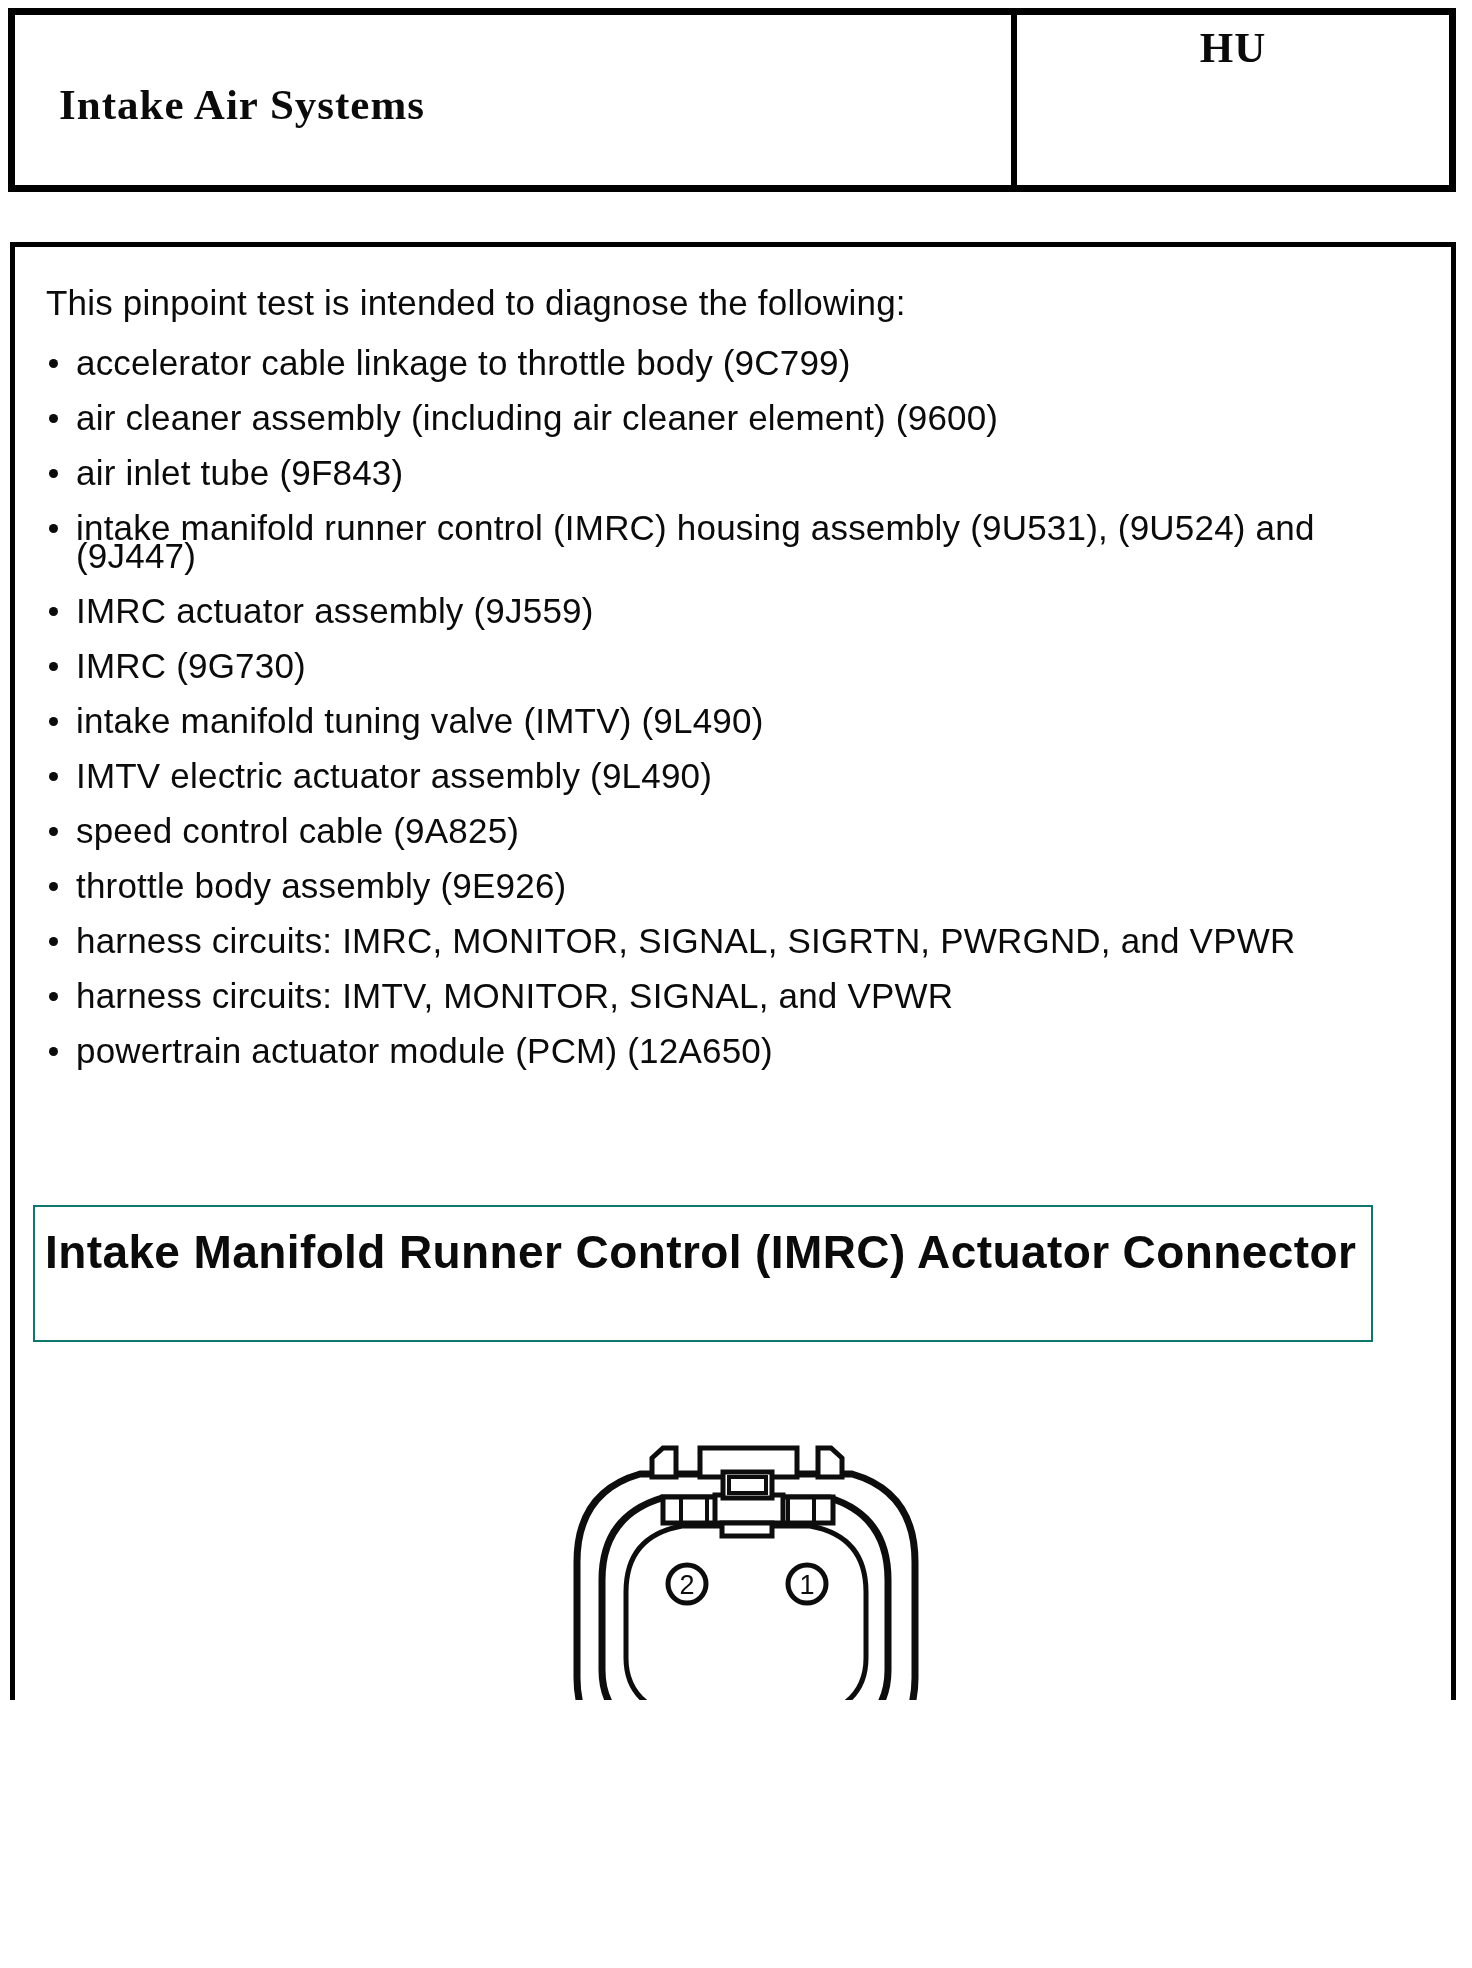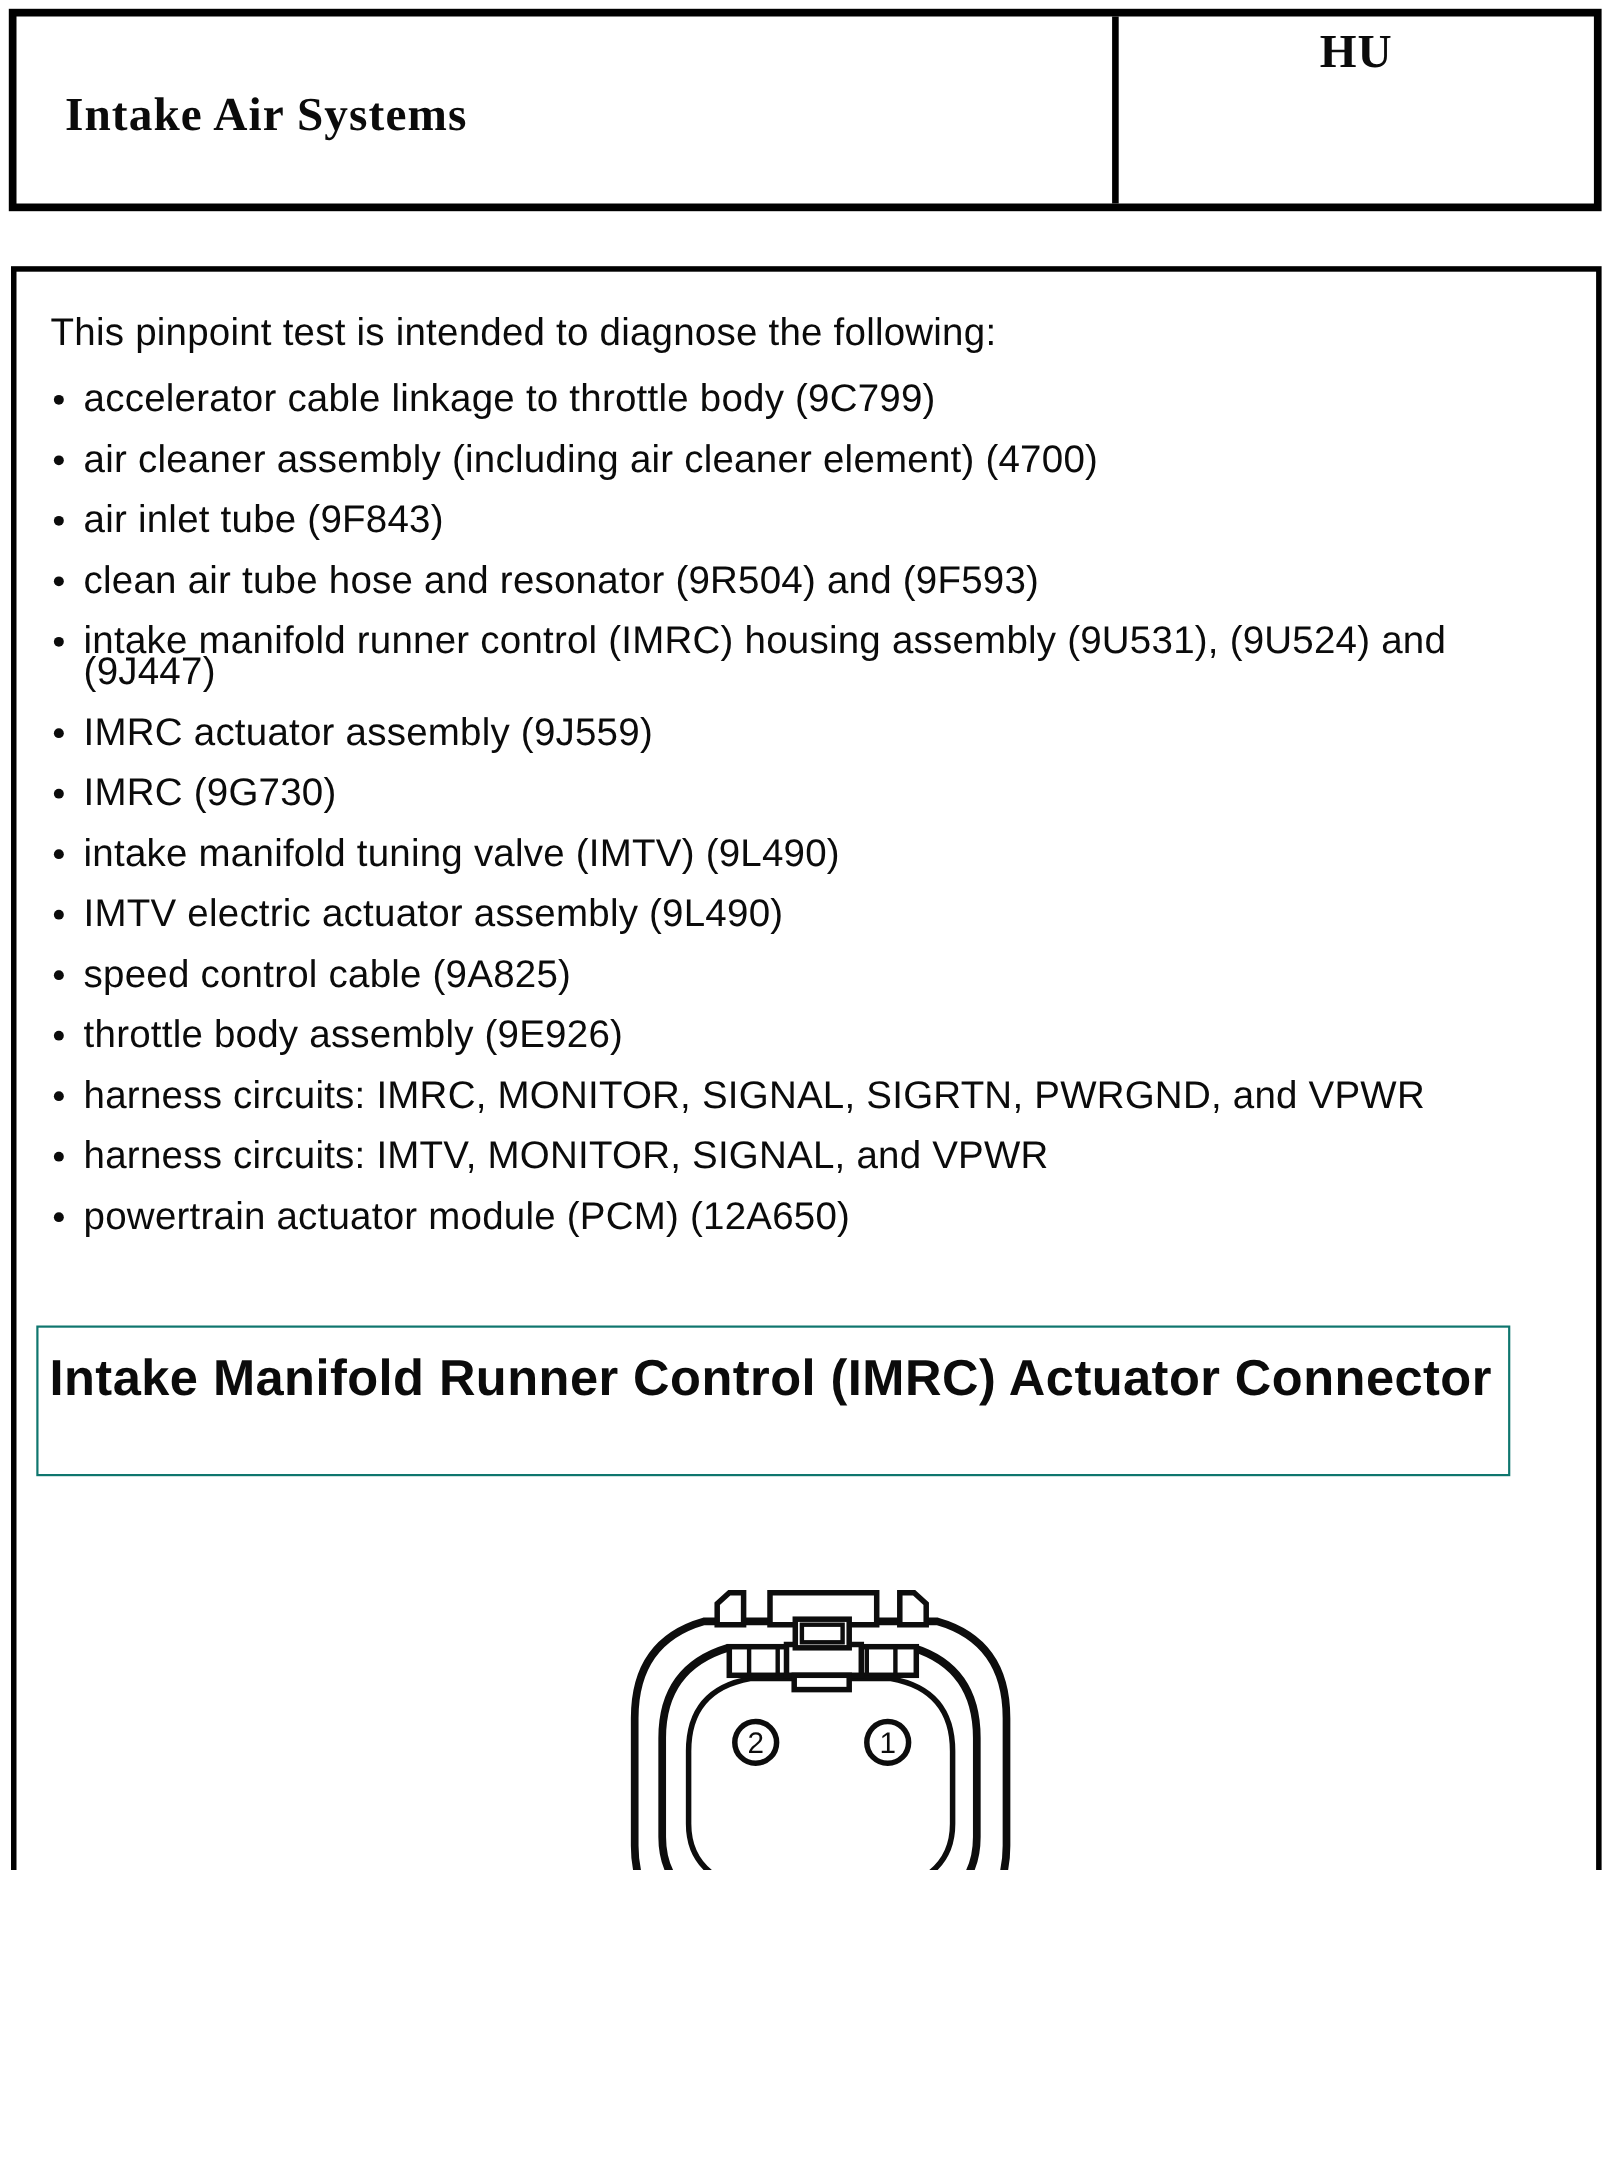--- a/index.html
+++ b/index.html
@@ -64,23 +64,22 @@
       <span class="hdr-text">HU</span>
     </div>
   </div>
 
   <div class="main"></div>
 
   <div class="content">
     <p>This pinpoint test is intended to diagnose the following:</p>
     <ul>
       <li>accelerator cable linkage to throttle body (9C799)</li>
-      <li>air cleaner assembly (including air cleaner element) (4700)</li>
+      <li>air cleaner assembly (including air cleaner element) (9600)</li>
       <li>air inlet tube (9F843)</li>
-      <li>clean air tube hose and resonator (9R504) and (9F593)</li>
       <li>intake manifold runner control (IMRC) housing assembly (9U531), (9U524) and (9J447)</li>
       <li>IMRC actuator assembly (9J559)</li>
       <li>IMRC (9G730)</li>
       <li>intake manifold tuning valve (IMTV) (9L490)</li>
       <li>IMTV electric actuator assembly (9L490)</li>
       <li>speed control cable (9A825)</li>
       <li>throttle body assembly (9E926)</li>
       <li>harness circuits: IMRC, MONITOR, SIGNAL, SIGRTN, PWRGND, and VPWR</li>
       <li>harness circuits: IMTV, MONITOR, SIGNAL, and VPWR</li>
       <li>powertrain actuator module (PCM) (12A650)</li>

